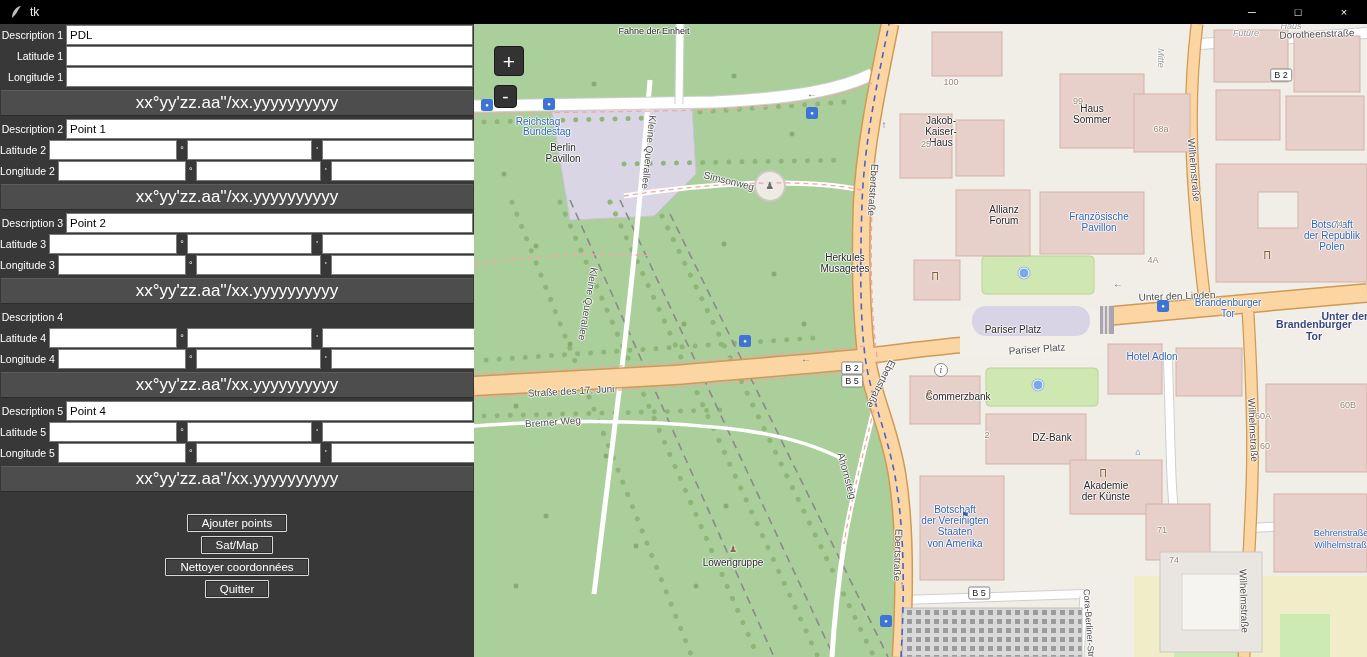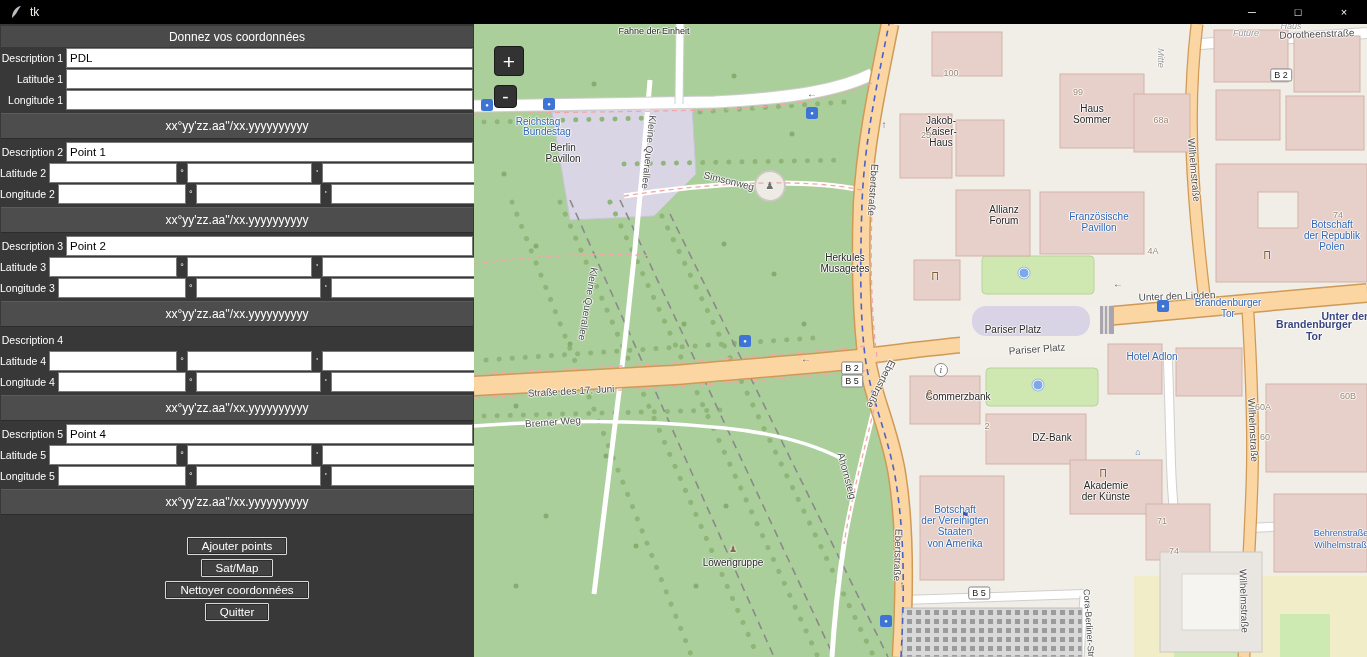--- a/index.html
+++ b/index.html
@@ -15,35 +15,35 @@
   .prow{display:flex;height:20px;margin:1px 1px 0 0;}
   .prow label{width:66px;color:#fff;font-size:10.5px;display:flex;align-items:center;justify-content:flex-end;padding-right:3px;box-sizing:border-box;white-space:nowrap;}
   .prow .fieldwrap{flex:1;display:flex;justify-content:center;}
   .prow input{border:1px solid #7a7a7a;background:#fff;color:#000;font-size:11.5px;padding:0 3px;height:100%;box-sizing:border-box;font-family:"Liberation Sans",sans-serif;outline:none;}
   .prow input.wide{flex:1;}
   .dms{flex:1;display:flex;}
   .dms input.f1{width:128px;}
   .dms input.f2{width:125px;}
   .dms input.f3{flex:1;}
   .dms .sep{width:10px;background:#383838;color:#fff;font-size:9px;display:flex;align-items:center;justify-content:center;}
-  .format-bar{margin:3px 1px;height:24px;background:#4d4d4d;border-top:1px solid #5c5c5c;border-bottom:1px solid #2c2c2c;color:#fff;font-size:12px;display:flex;align-items:center;justify-content:center;}
+  .format-bar{margin:3px 1px;height:24px;background:#4d4d4d;border-top:1px solid #5c5c5c;border-bottom:1px solid #2c2c2c;color:#fff;font-size:17px;display:flex;align-items:center;justify-content:center;}
   .btn-col{margin-top:20px;display:flex;flex-direction:column;align-items:center;}
   .btn-col button{margin:2px 0;height:18px;padding:0 14px;background:#414141;color:#fff;font-size:11.5px;border:1px solid #d8d8d8;border-radius:1px;cursor:pointer;font-family:"Liberation Sans",sans-serif;box-shadow:inset 0 0 0 1px #2c2c2c;}
   
   .map{position:absolute;left:474px;top:24px;width:893px;height:633px;overflow:hidden;background:#f1eee8;}
   .map svg{position:absolute;left:0;top:0;}
   .map-layers{position:absolute;left:0;top:0;width:100%;height:100%;pointer-events:none;}
   .mlabel{position:absolute;font-size:10px;line-height:1.12;color:#262626;white-space:pre;text-align:center;
     text-shadow:1px 0 1px #fff,-1px 0 1px #fff,0 1px 1px #fff,0 -1px 1px #fff;}
   .mlabel.street{color:#4e4e4e;}
   .mlabel.place{color:#262626;}
   .mlabel.poi{color:#2e66b5;}
   .mlabel.city{color:#39457e;font-weight:bold;font-size:10.5px;}
   .mlabel.minor{color:#9a9a9a;font-style:italic;font-size:9px;}
-  .mlabel.num{color:#9b8774;font-size:9px;}
+  .mlabel.num{color:#9b8774;font-size:9px;margin-top:9px;}
   .shield{position:absolute;background:#fff;border:1px solid #858585;border-radius:2px;font-size:9px;line-height:11px;padding:0 3px;color:#222;transform:translate(-50%,-50%);}
   .mchip{position:absolute;width:12px;height:12px;background:#3d74d6;border-radius:2.5px;transform:translate(-50%,-50%);display:flex;align-items:center;justify-content:center;color:#fff;font-size:6px;}
   .mglyph{position:absolute;transform:translate(-50%,-50%);font-size:10px;text-shadow:0 0 2px #fff,0 0 2px #fff;}
   .mdot{position:absolute;width:9px;height:9px;border-radius:50%;background:#7aa8e8;border:1.5px solid #fff;box-shadow:0 0 0 1px #9bb8dd;transform:translate(-50%,-50%);}
   .minfo{position:absolute;width:12px;height:12px;border-radius:50%;background:#fff;border:1px solid #8a8a8a;color:#666;font-size:9px;font-style:italic;font-family:"DejaVu Serif",serif;display:flex;align-items:center;justify-content:center;transform:translate(-50%,-50%);}
   .zoom{position:absolute;left:20px;top:22px;display:flex;flex-direction:column;}
   .zoom button{background:#333;color:#fff;border:1px solid #1a1a1a;border-radius:4px;line-height:1;cursor:pointer;font-family:"Liberation Sans",sans-serif;}
   .zoom .zin{width:30px;height:30px;font-size:21px;}
   .zoom .zout{width:23px;height:23px;font-size:19px;margin-top:9px;}
 </style>
@@ -58,21 +58,20 @@
   </span>
   <span class="title">tk</span>
   <div class="win-controls">
     <span>─</span>
     <span>□</span>
     <span>×</span>
   </div>
 </div>
 
 <div class="panel">
-  <div class="panel-header">Donnez vos coordonnées</div>
 
   <div class="prow">
     <label>Description 1</label>
     <div class="fieldwrap">
         <input class="wide" type="text" value="PDL" style="">
       </div>
   </div>
   <div class="prow">
     <label>Latitude 1</label>
     <div class="fieldwrap">

